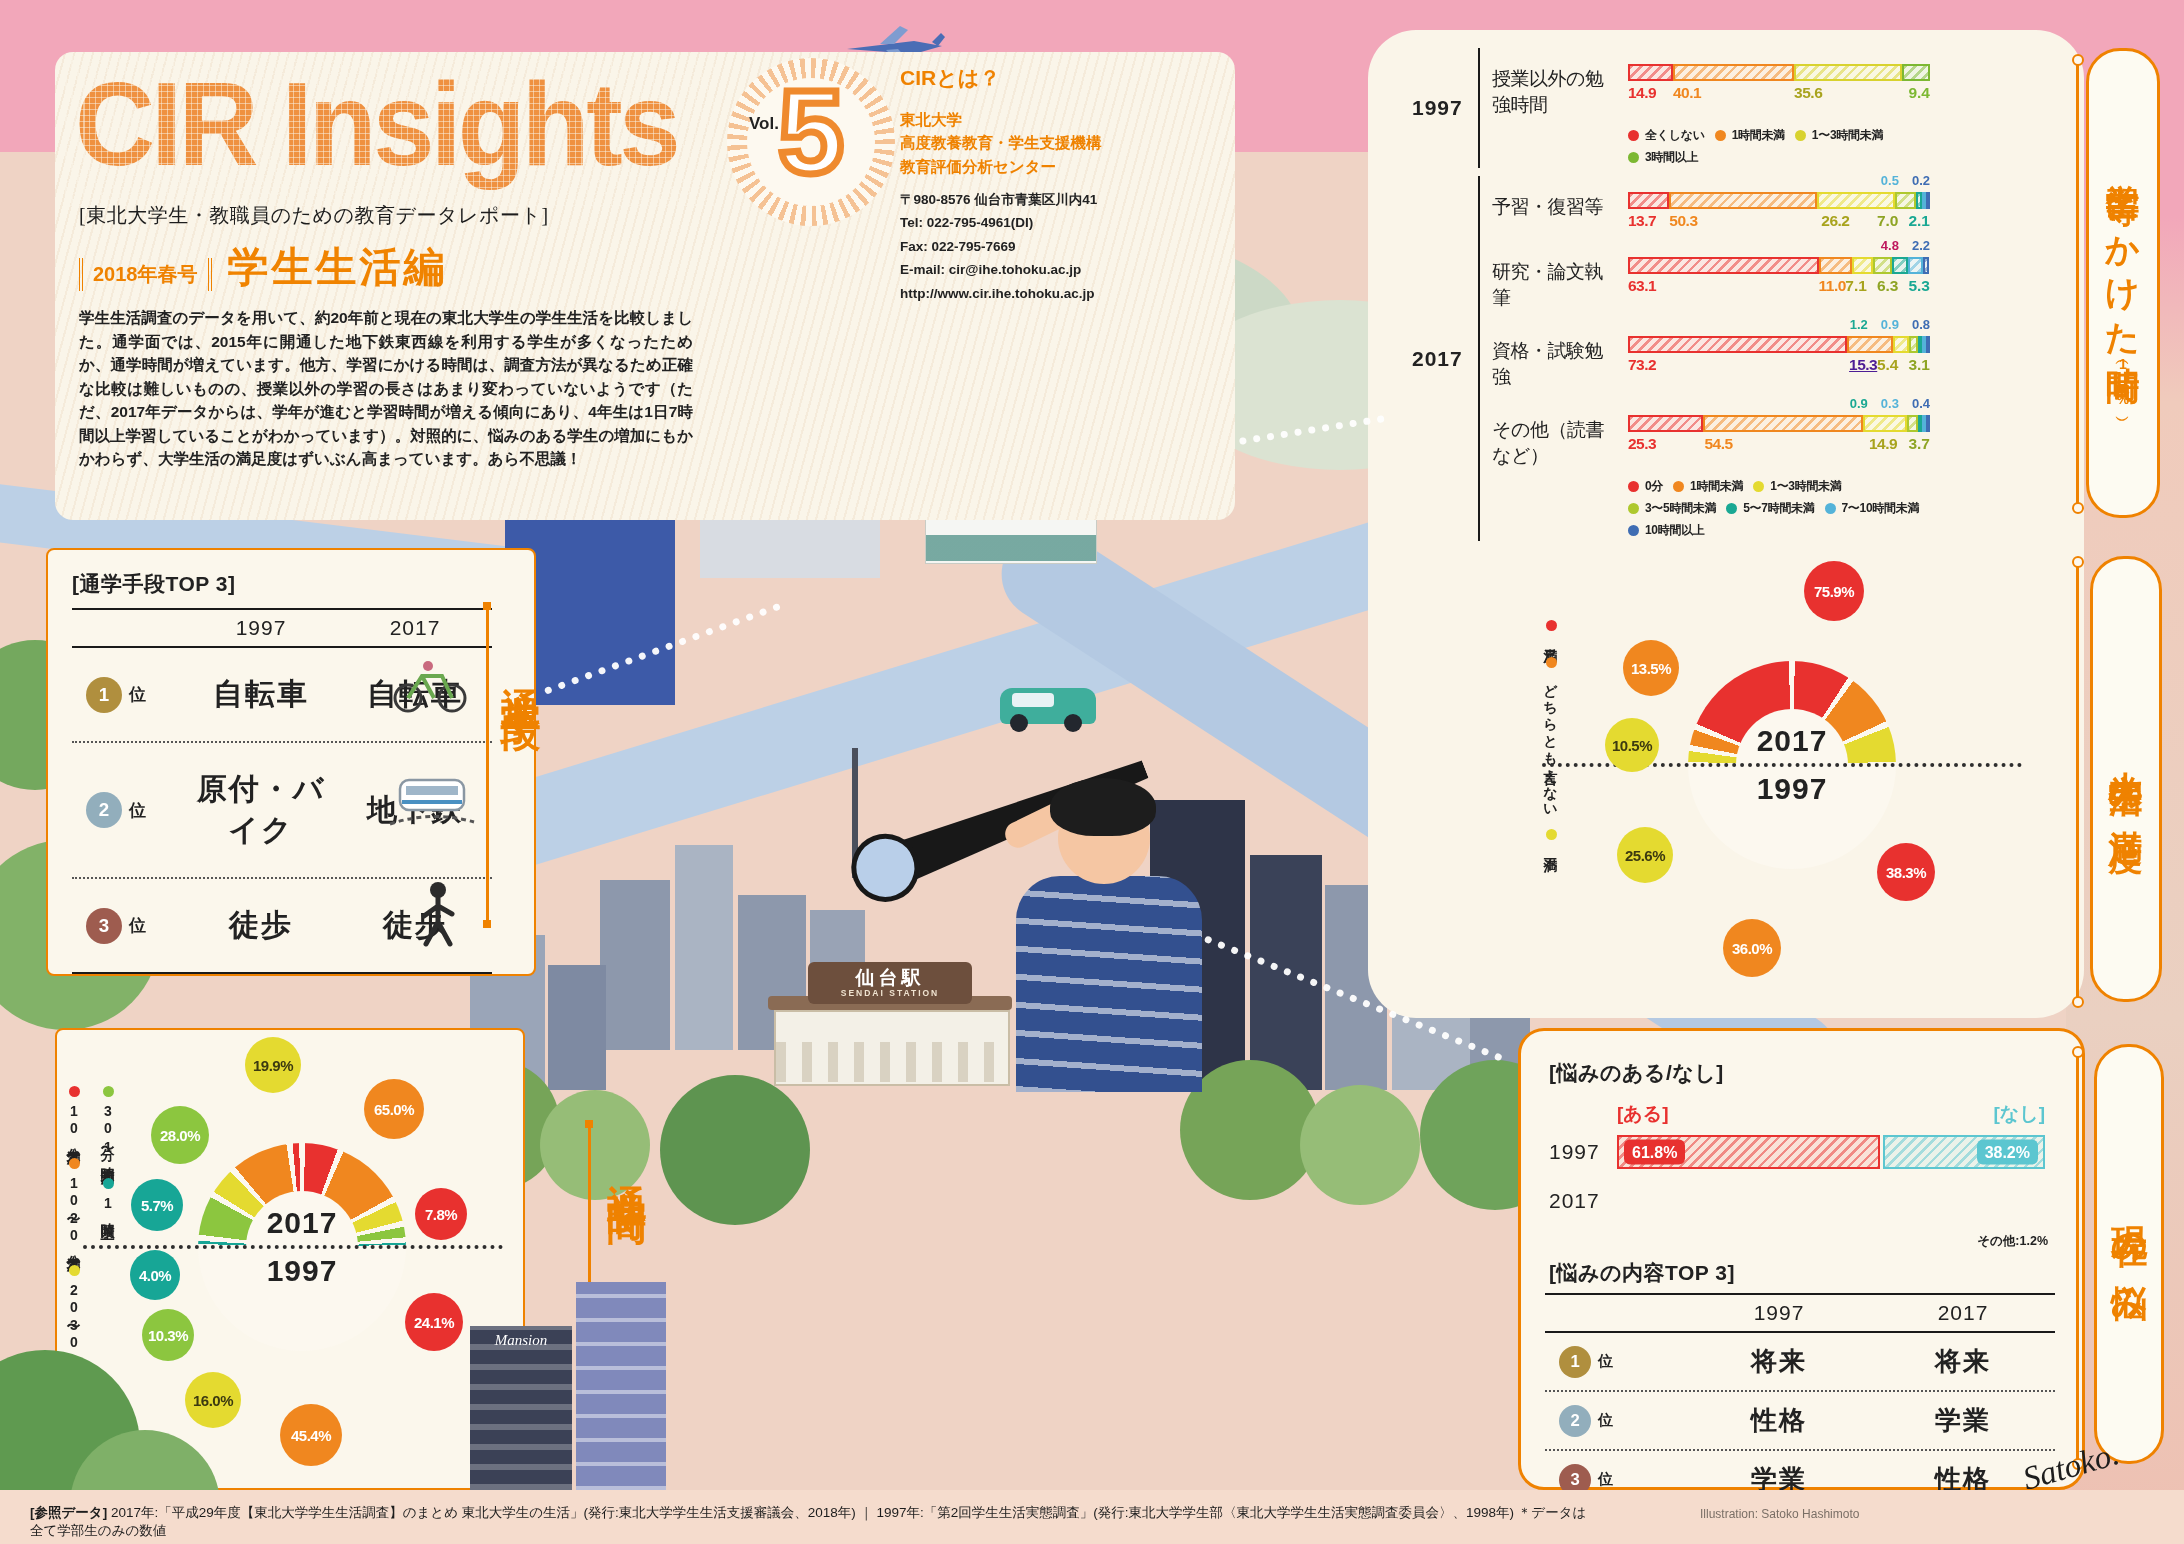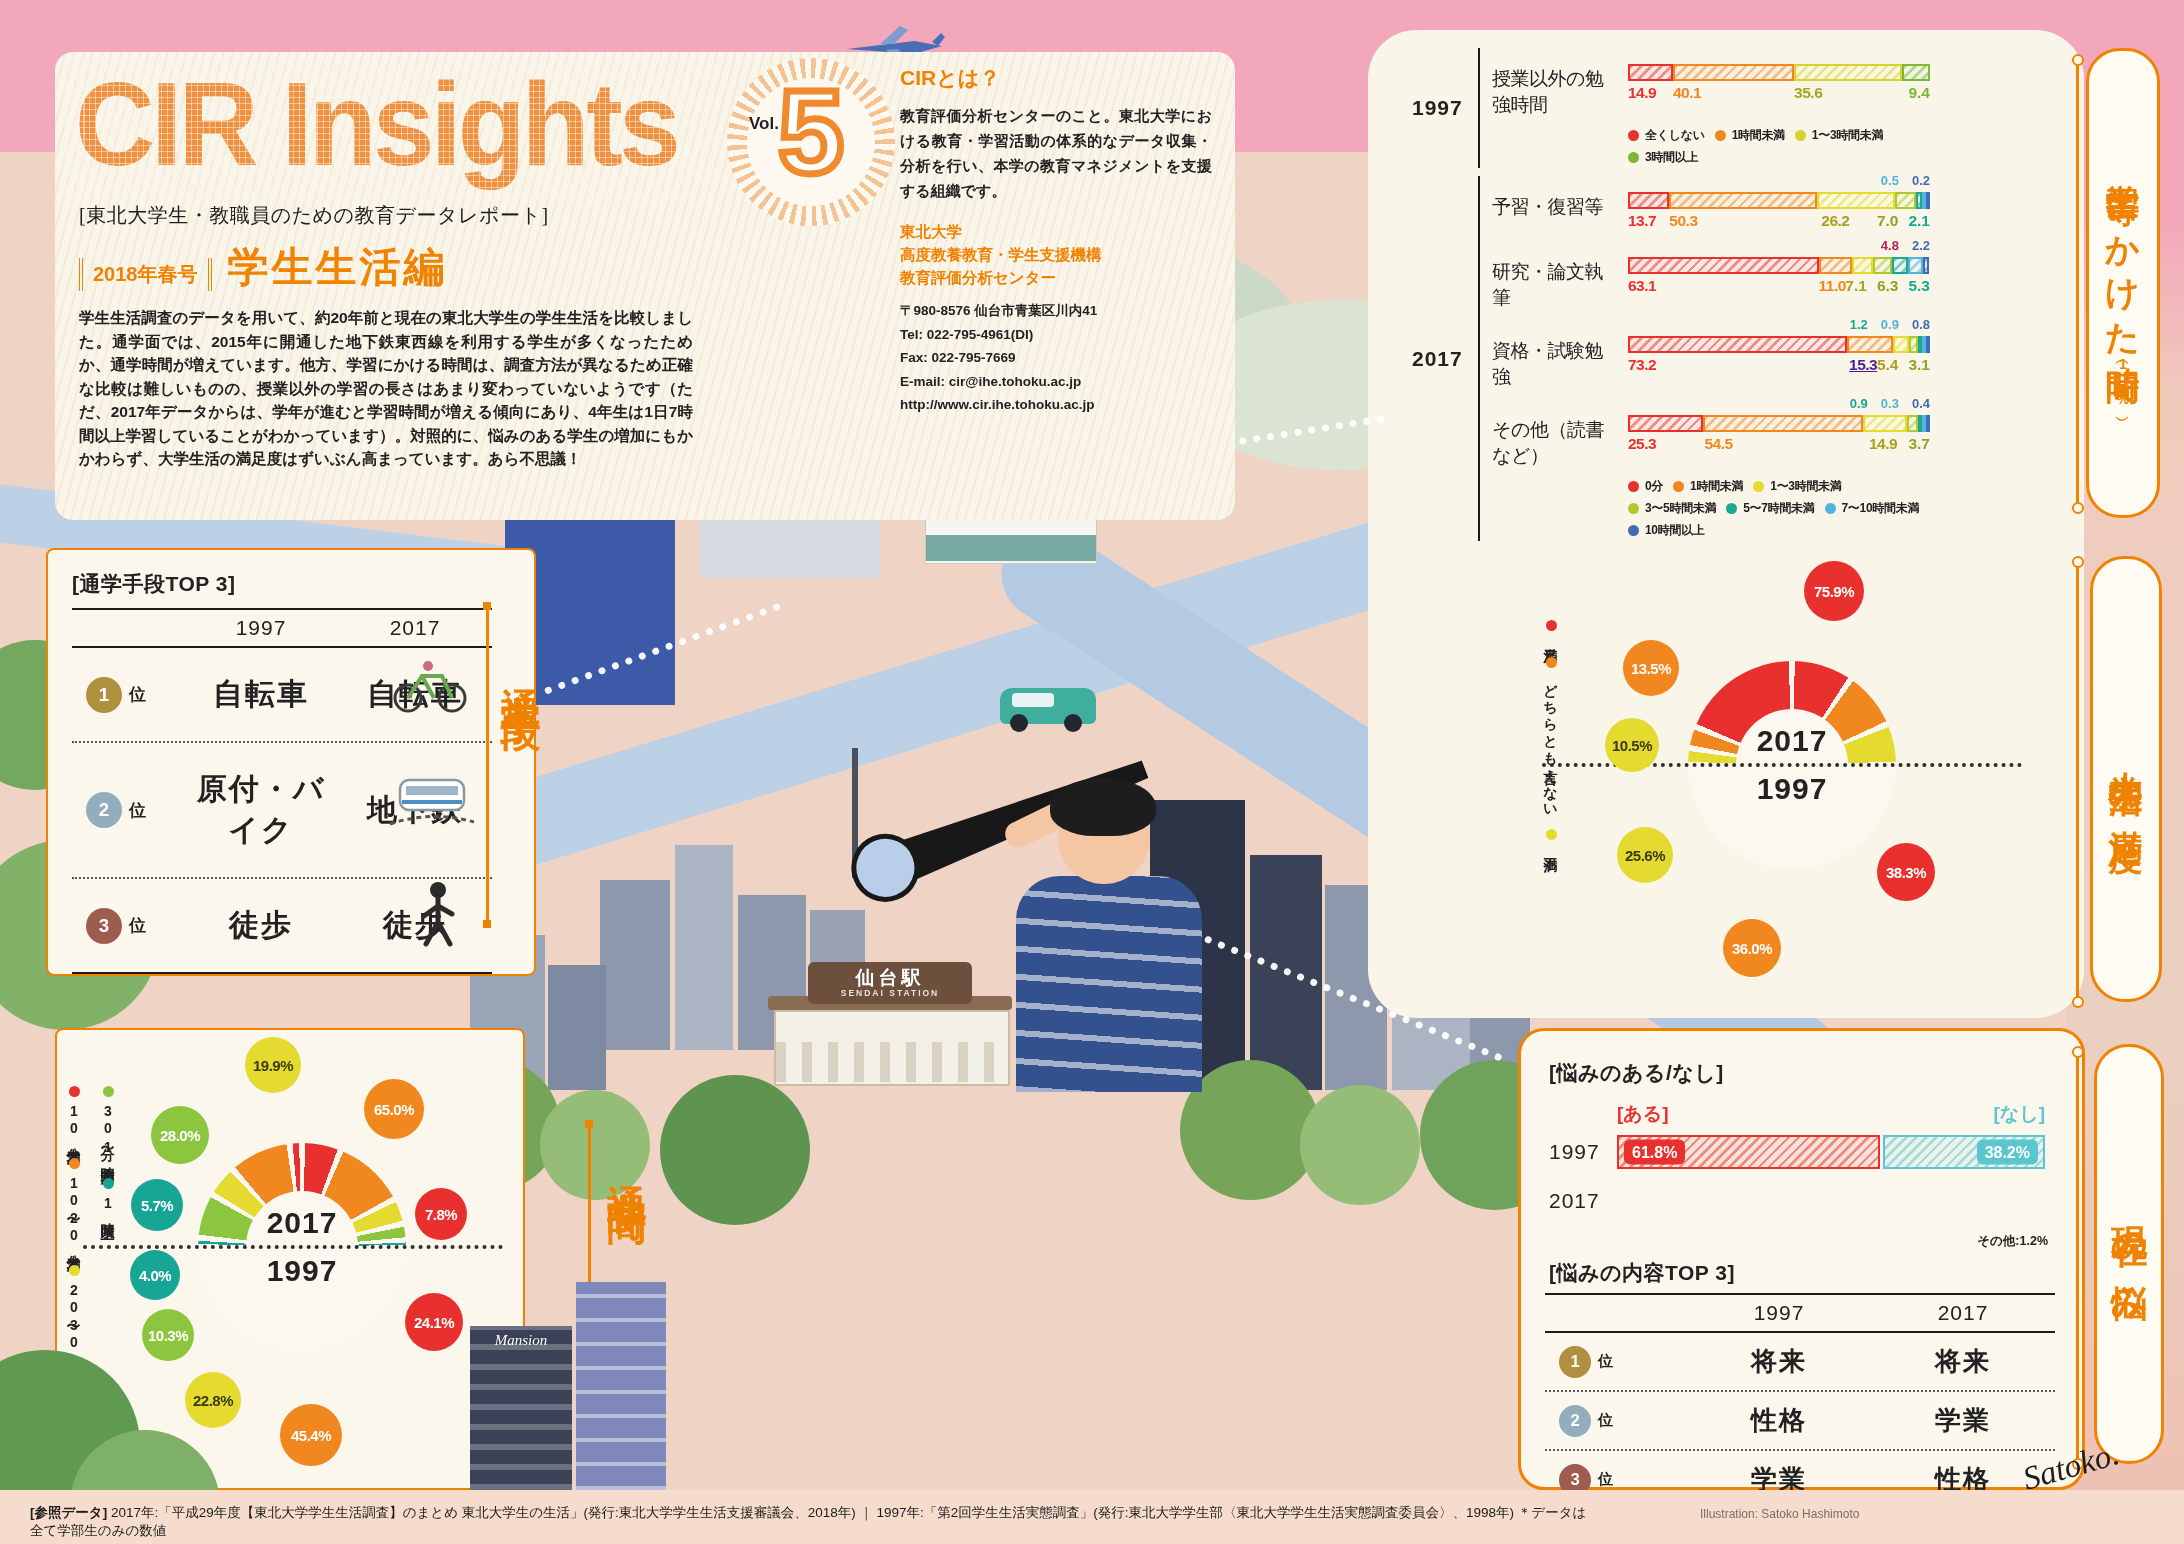--- a/index.html
+++ b/index.html
@@ -252,21 +252,20 @@
       <div class="vol-num">5</div>
     </div>
     <div class="hero-subtitle">[東北大学生・教職員のための教育データレポート]</div>
     <div class="issue-line">
       <span class="issue">2018年春号</span>
       <span class="edition">学生生活編</span>
     </div>
     <p class="intro">学生生活調査のデータを用いて、約20年前と現在の東北大学生の学生生活を比較しました。通学面では、2015年に開通した地下鉄東西線を利用する学生が多くなったためか、通学時間が増えています。他方、学習にかける時間は、調査方法が異なるため正確な比較は難しいものの、授業以外の学習の長さはあまり変わっていないようです（ただ、2017年データからは、学年が進むと学習時間が増える傾向にあり、4年生は1日7時間以上学習していることがわかっています）。対照的に、悩みのある学生の増加にもかかわらず、大学生活の満足度はずいぶん高まっています。あら不思議！</p>
     <div class="about">
       <h3>CIRとは？</h3>
-      <p class="about-body">教育評価分析センターのこと。東北大学における教育・学習活動の体系的なデータ収集・分析を行い、本学の教育マネジメントを支援する組織です。</p>
       <div class="org" id="orgLines">
           <div>東北大学</div>
           <div>高度教養教育・学生支援機構</div>
           <div>教育評価分析センター</div>
         </div>
       <div class="contact" id="contactLines">
           <div>〒980-8576 仙台市青葉区川内41</div>
           <div>Tel: 022-795-4961(DI)</div>
           <div>Fax: 022-795-7669</div>
           <div>E-mail: cir@ihe.tohoku.ac.jp</div>
@@ -596,21 +595,21 @@
     <div class="divider" style="left:26px;top:215px;width:420px;"></div>
     <div id="ctBubbles">
         <div class="bubble" style="left: 216px; top: 35px; height: 56px; width: 56px; background: rgb(228, 218, 48); color: rgb(60, 58, 16);">19.9%</div>
         <div class="bubble" style="left: 337px; top: 79px; height: 60px; width: 60px; background: rgb(240, 135, 31);">65.0%</div>
         <div class="bubble" style="left: 123px; top: 105px; height: 58px; width: 58px; background: rgb(140, 198, 63);">28.0%</div>
         <div class="bubble" style="left: 100px; top: 175px; height: 52px; width: 52px; background: rgb(23, 166, 150);">5.7%</div>
         <div class="bubble" style="left: 384px; top: 184px; height: 52px; width: 52px; background: rgb(232, 49, 47);">7.8%</div>
         <div class="bubble" style="left: 98px; top: 245px; height: 50px; width: 50px; background: rgb(23, 166, 150);">4.0%</div>
         <div class="bubble" style="left: 377px; top: 292px; height: 58px; width: 58px; background: rgb(232, 49, 47);">24.1%</div>
         <div class="bubble" style="left: 111px; top: 305px; height: 52px; width: 52px; background: rgb(140, 198, 63);">10.3%</div>
-        <div class="bubble" style="left: 156px; top: 370px; height: 56px; width: 56px; background: rgb(228, 218, 48); color: rgb(60, 58, 16);">22.8%</div>
+        <div class="bubble" style="left: 156px; top: 370px; height: 56px; width: 56px; background: rgb(228, 218, 48); color: rgb(60, 58, 16);">16.0%</div>
         <div class="bubble" style="left: 254px; top: 405px; height: 62px; width: 62px; background: rgb(240, 135, 31);">45.4%</div>
       </div>
   </section>
   <div class="abs vline" style="left:588px;top:1128px;height:290px;"></div>
   <span class="abs inpanel-title" style="left:600px;top:1152px;">通学時間</span>
 
   <section class="abs worry">
     <div class="panel-title" style="position:absolute;left:28px;top:28px;">[悩みのある/なし]</div>
     <div class="wlabels">
       <span id="wYes" style="color: rgb(232, 49, 47);">[ある]</span>

